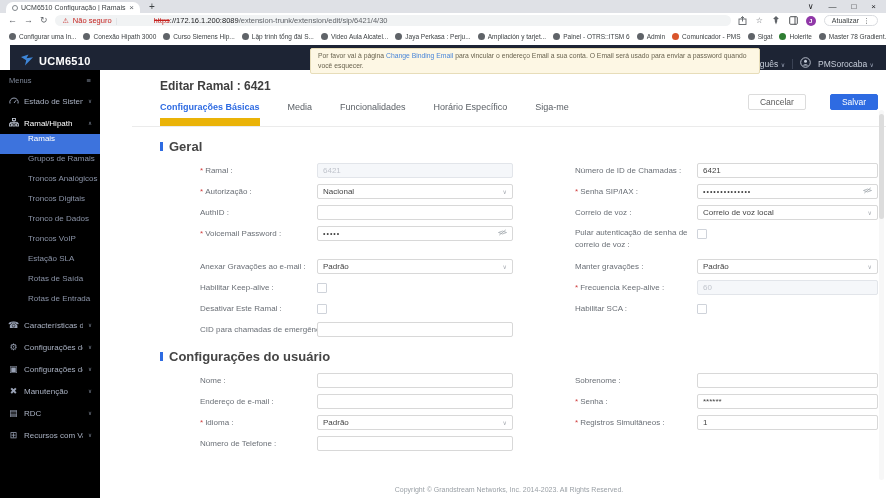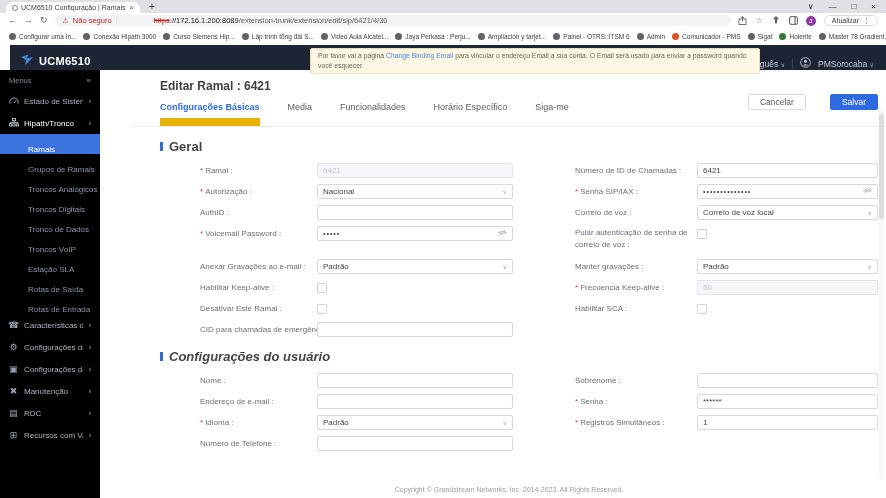--- a/index.html
+++ b/index.html
@@ -43,21 +43,21 @@
 
   
   .layout{display:flex;height:428px;flex-shrink:0;}
   .sidebar{width:100px;background:#000000;flex-shrink:0;color:#99a2b5;display:flex;flex-direction:column;overflow:hidden;}
   .menus{display:flex;justify-content:space-between;align-items:center;padding:6px 9px 5px;color:#7e8798;font-size:7.5px;}
   .sgroup{display:flex;align-items:center;gap:5px;padding:0 8px;height:22px;color:#aab2c3;font-size:8px;cursor:pointer;}
   .sgroup .gly{width:11px;text-align:center;font-size:9px;color:#99a2b5;flex-shrink:0;line-height:1;}
   .sgroup .lbl{flex:1;white-space:nowrap;overflow:hidden;}
   .sgroup .chev{font-size:5.5px;color:#7e8798;}
   .sgroup.open{color:#fff;}
-  .subitem{height:20px;display:flex;align-items:flex-end;padding-left:28px;color:#8b94a8;font-size:8px;cursor:pointer;white-space:nowrap;}
+  .subitem{height:20px;display:flex;align-items:flex-start;padding-left:28px;color:#8b94a8;font-size:8px;cursor:pointer;white-space:nowrap;}
   .subitem.active{background:#3d73dd;color:#fff;}
 
   .main{flex:1;display:flex;flex-direction:column;background:#fff;position:relative;overflow:hidden;padding-left:32px;}
   .pghead{padding:9px 0 0 28px;position:relative;}
   .pgtitle{font-size:12px;color:#3f3f3f;font-weight:bold;}
   .actions{position:absolute;right:8px;top:24px;display:flex;gap:24px;z-index:5;}
   .btn{height:16px;padding:0 11px;border-radius:2px;font-size:8.5px;display:flex;align-items:center;cursor:pointer;}
   .btn.cancel{background:#fff;border:1px solid #dcdcdc;color:#5a5a5a;}
   .btn.save{background:#2e6be2;color:#fff;border:1px solid #2e6be2;}
   .tabsrow{display:flex;gap:28px;padding:9px 0 0 28px;font-size:9px;color:#5b6066;border-bottom:1px solid #ebebeb;}
@@ -268,21 +268,21 @@
               <rect x="3.5" y="0.5" width="3" height="2.2" fill="none" stroke="#cfd6e4" stroke-width="0.8"></rect>
               <line x1="5" y1="2.7" x2="5" y2="4.4" stroke="#cfd6e4" stroke-width="0.8"></line>
               <line x1="1.4" y1="4.4" x2="8.6" y2="4.4" stroke="#cfd6e4" stroke-width="0.8"></line>
               <line x1="1.4" y1="4.4" x2="1.4" y2="5.8" stroke="#cfd6e4" stroke-width="0.8"></line>
               <line x1="8.6" y1="4.4" x2="8.6" y2="5.8" stroke="#cfd6e4" stroke-width="0.8"></line>
               <rect x="0.3" y="5.8" width="2.4" height="2.2" fill="none" stroke="#cfd6e4" stroke-width="0.8"></rect>
               <rect x="3.8" y="5.8" width="2.4" height="2.2" fill="none" stroke="#cfd6e4" stroke-width="0.8"></rect>
               <rect x="7.3" y="5.8" width="2.4" height="2.2" fill="none" stroke="#cfd6e4" stroke-width="0.8"></rect>
             </svg>
         </span>
-        <span class="lbl">Hipath/Tronco</span>
+        <span class="lbl">Ramal/Hipath</span>
         <span class="chev">∧</span>
       </div>
       <div>
 
           <div class="subitem active">
             <span>Ramais</span>
           </div>
 
           <div class="subitem">
             <span>Grupos de Ramais</span>
@@ -473,21 +473,21 @@
         </div>
 
         <div class="frow">
           <div class="flabel">CID para chamadas de emergência :</div>
           <input class="fctrl" value="" style="">
           <div></div>
             <div></div>
             <div></div>
         </div>
 
-        <div class="sect" style="margin-top:12px;font-style:italic;">
+        <div class="sect" style="margin-top:12px;">
           <span class="sectbar"></span>
           <span class="secttitle">Configurações do usuário</span>
         </div>
 
         <div class="frow">
           <div class="flabel">Nome :</div>
           <input class="fctrl" value="" style="">
           <div></div>
           <div class="flabel">Sobrenome :</div>
           <input class="fctrl" value="" style="">

